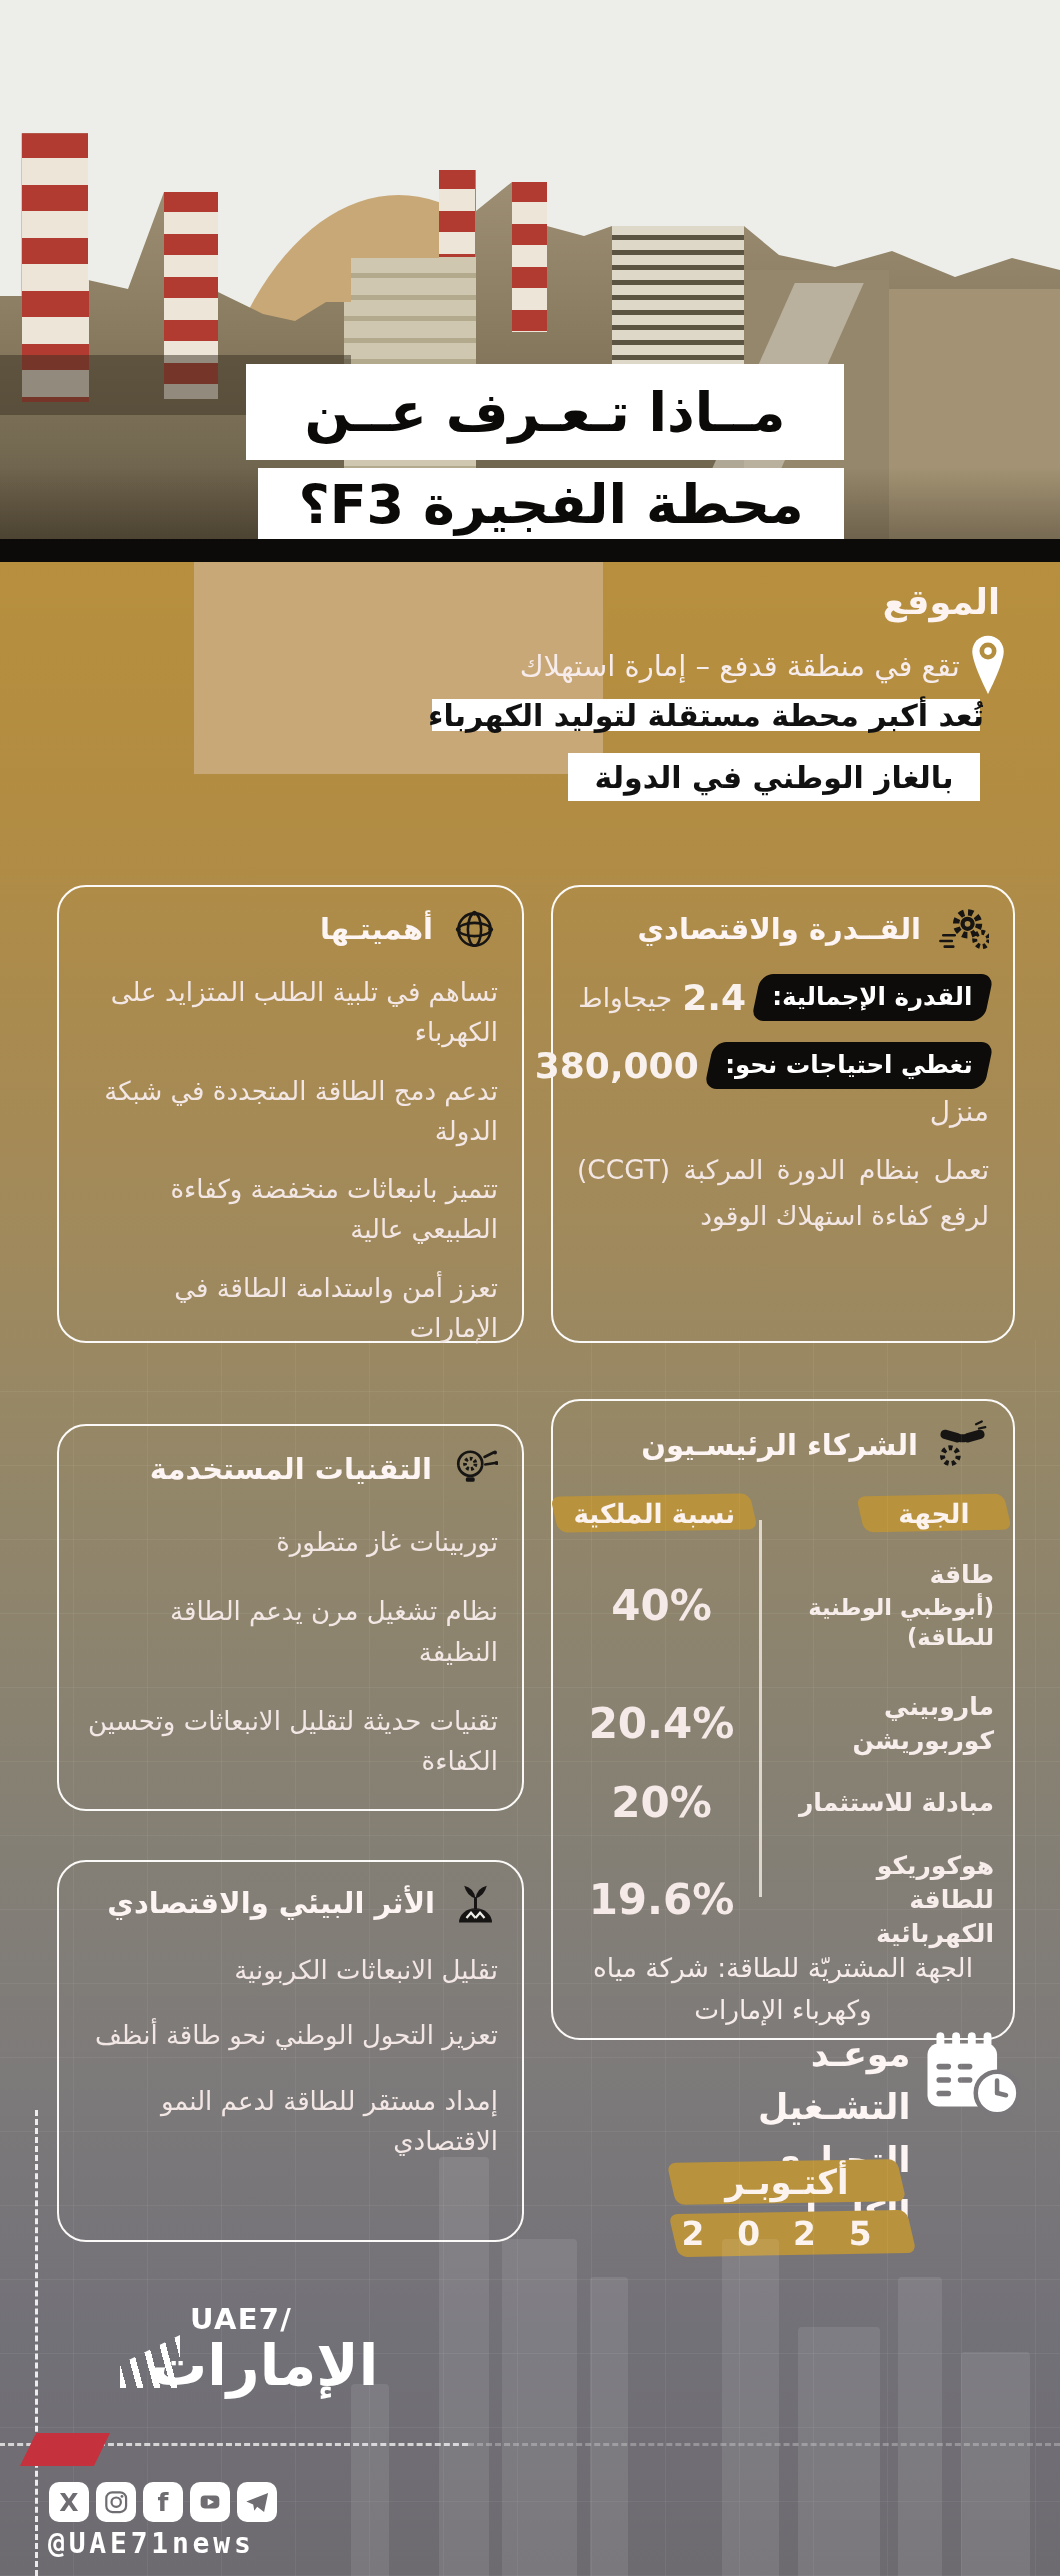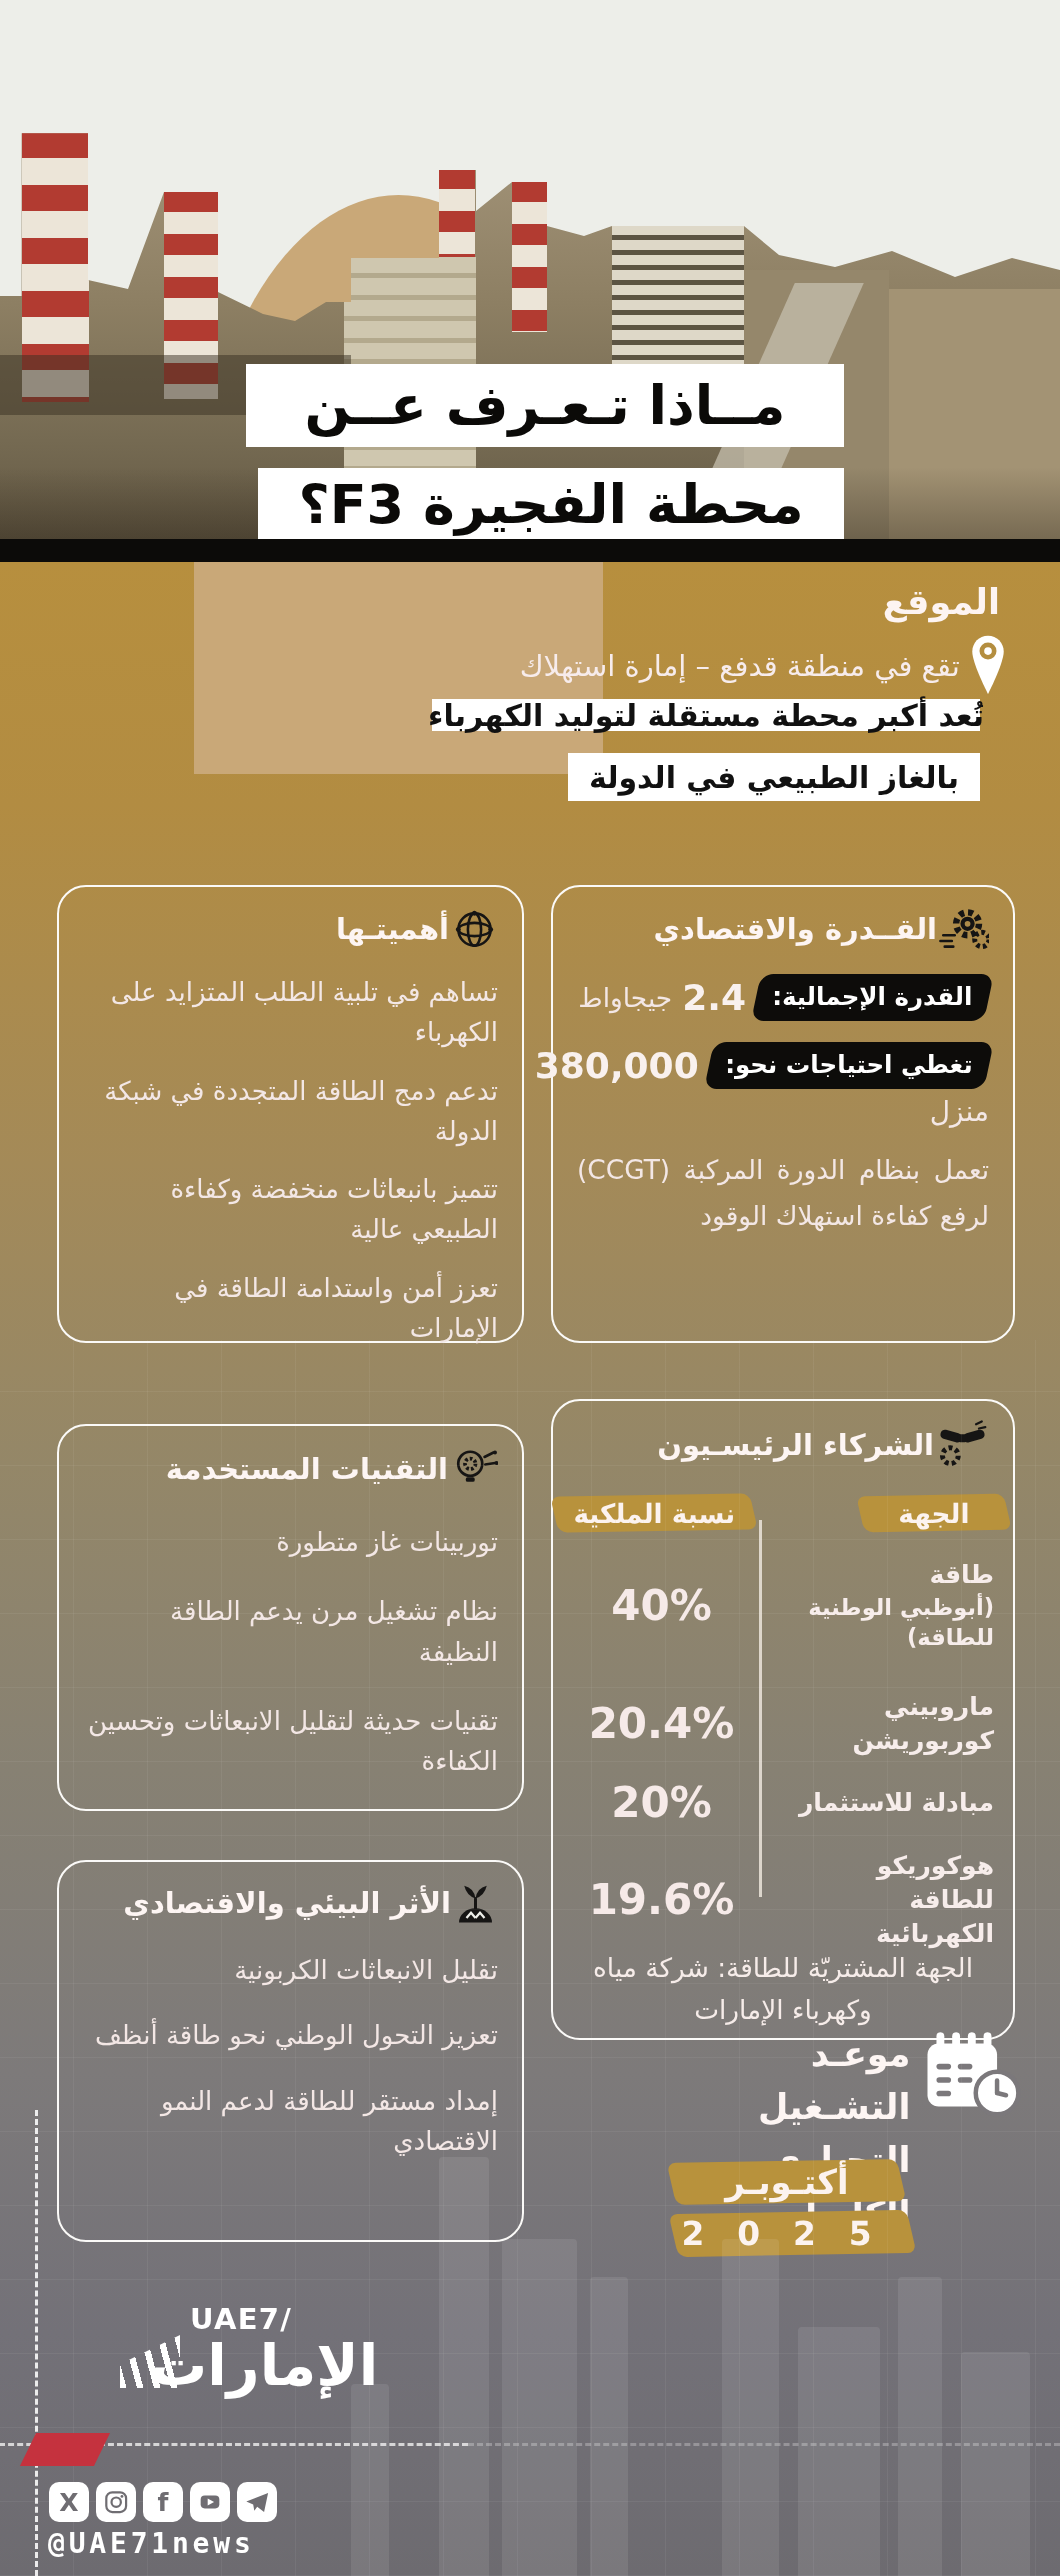--- a/index.html
+++ b/index.html
@@ -22,39 +22,39 @@
   #ph-ch2{left:165px;top:59px;width:54px;height:208px;}
   #ph-ch3{left:440px;top:36px;width:36px;height:157px;}
   #ph-ch4{left:513px;top:49px;width:35px;height:151px;}
   #ph-hall{left:345px;top:125px;width:132px;height:304px;background:repeating-linear-gradient(180deg,#cfc7af 0 16.4px,#b3a98d 16.4px 21.4px);}
   #ph-rib{left:613px;top:93px;width:132px;height:208px;background:repeating-linear-gradient(180deg,#ded8c8 0 10px,#5c5443 10px 15px);}
   #ph-blockB{left:745px;top:138px;width:145px;height:291px;background:#95876b;}
   #ph-blockC{left:890px;top:157px;width:171px;height:272px;background:#a39374;}
   #ph-truss{left:0;top:223px;width:352px;height:60px;background:rgba(56,48,34,.5);}
   #ph-road{left:723px;top:151px;width:69px;height:327px;background:#c6bfae;transform:skewX(-24deg);opacity:.75;}
   #ph-ground{left:0;bottom:0;width:1061px;height:94px;background:linear-gradient(180deg,rgba(0,0,0,0),rgba(35,28,18,.45));}
-  #title-box1{left:247px;top:364px;width:598px;height:83px;background:#fff;display:flex;align-items:center;justify-content:center;}
+  #title-box1{left:247px;top:364px;width:598px;height:96px;background:#fff;display:flex;align-items:center;justify-content:center;}
   #title-box2{left:259px;top:468px;width:586px;height:72px;background:#fff;display:flex;align-items:center;justify-content:center;}
   .main-title{font-size:54px;font-weight:bold;color:#0b0a08;white-space:nowrap;}
   #black-bar{left:0;top:539px;width:1061px;height:22.6px;background:#0c0b09;}
   
   #loc-heading{right:60px;top:582px;font-size:35px;font-weight:bold;color:#fdf4f2;}
   #loc-row{right:55px;top:634px;display:flex;align-items:center;gap:11.3px;color:#f7ecec;font-size:29px;}
   #loc-box1{left:433px;top:699px;width:548px;height:32px;background:#fff;display:flex;align-items:center;justify-content:center;}
   #loc-box2{left:569px;top:753px;width:412px;height:48px;background:#fff;display:flex;align-items:center;justify-content:center;}
   .loc-hl{font-size:30px;font-weight:bold;color:#111;white-space:nowrap;}
   
   .card{position:absolute;border:2.5px solid #fbfaf8;border-radius:29px;box-sizing:border-box;
         padding:19px 24px;color:#f3e7e5;text-align:right;}
   #card-importance{left:58px;top:885px;width:467px;height:458px;}
   #card-capacity{left:552px;top:885px;width:464px;height:458px;}
   #card-tech{left:58px;top:1424px;width:467px;height:387px;}
   #card-partners{left:552px;top:1399px;width:464px;height:641px;}
   #card-impact{left:58px;top:1860px;width:467px;height:382px;}
-  .card-head{display:flex;align-items:center;gap:2px;text-align:center;}
+  .card-head{display:flex;align-items:center;gap:18px;text-align:center;}
   .card-title{font-size:29px;font-weight:bold;color:#fdf5f3;line-height:1.2;}
   .items{display:flex;flex-direction:column;font-size:26px;line-height:1.55;}
   #card-importance .items{margin-top:19px;gap:18px;}
   #card-tech .items{margin-top:29px;gap:29px;}
   #card-impact .items{margin-top:25px;gap:25px;}
   
   .stat{display:flex;align-items:center;gap:10px;margin-top:21.4px;white-space:nowrap;}
   .pill{background:#0d0c0a;color:#fff;font-size:24.5px;font-weight:bold;padding:7.5px 16.4px 10px;border-radius:12.6px;transform:skewX(-12deg);}
   .pill>span{display:inline-block;transform:skewX(12deg);}
   .stat .val{font-size:36px;font-weight:bold;color:#f9f1ee;}
@@ -156,21 +156,21 @@
         <circle cx="20" cy="19" r="10" fill="#b48e40"></circle>
         <circle cx="20" cy="19" r="4.5" fill="#ffffff"></circle>
       </svg>
     </span>
     <span>تقع في منطقة قدفع – إمارة استهلاك</span>
   </div>
   <div class="abs" id="loc-box1">
     <span class="loc-hl">تُعد أكبر محطة مستقلة لتوليد الكهرباء</span>
   </div>
   <div class="abs" id="loc-box2">
-    <span class="loc-hl">بالغاز الطبيعي في الدولة</span>
+    <span class="loc-hl">بالغاز الوطني في الدولة</span>
   </div>
 
   <div class="card" id="card-importance">
     <div class="card-head">
       <span>
         <svg width="47" height="47" viewBox="0 0 64 64" fill="none" stroke="#161514" stroke-width="3.5">
           <circle cx="32" cy="32" r="22"></circle>
           <ellipse cx="32" cy="32" rx="22" ry="9"></ellipse>
           <ellipse cx="32" cy="32" rx="9" ry="22"></ellipse>
           <circle cx="10" cy="32" r="3.4" fill="#161514" stroke="none"></circle>

